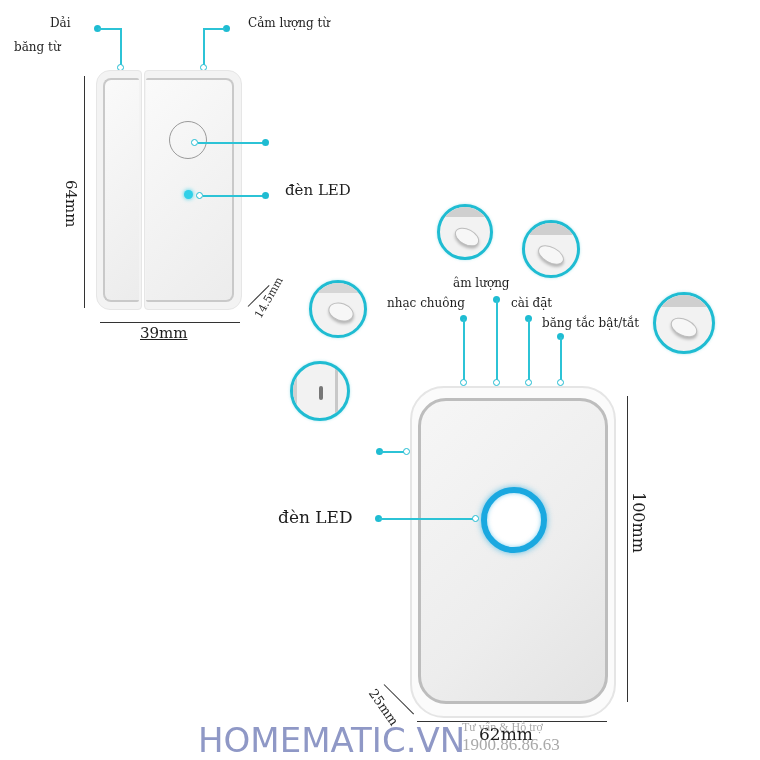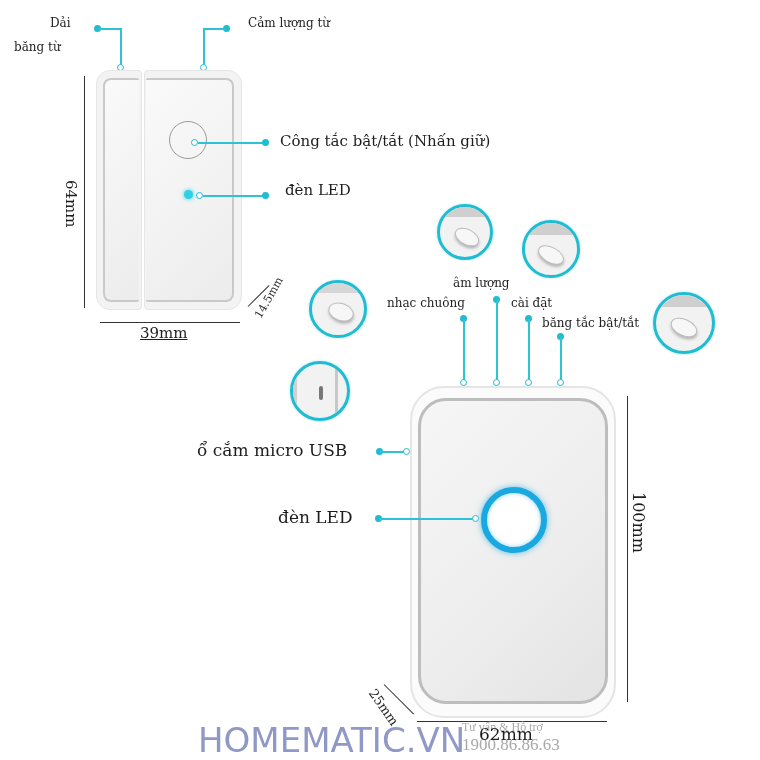--- a/index.html
+++ b/index.html
@@ -45,21 +45,20 @@
 
   <div class="sensor-outer" style="left:96px;top:70px;width:46px;height:240px;border-radius:14px 4px 4px 14px;"></div>
   <div class="sensor-inner" style="left:103px;top:78px;width:36px;height:224px;border-radius:8px 2px 2px 8px;border-right:none;"></div>
   <div class="sensor-outer" style="left:144px;top:70px;width:98px;height:240px;border-radius:4px 14px 14px 4px;"></div>
   <div class="sensor-inner" style="left:146px;top:78px;width:88px;height:224px;border-radius:2px 8px 8px 2px;border-left:none;"></div>
 
   <div class="abs" style="left:169px;top:121px;width:38px;height:38px;border-radius:50%;border:1.5px solid #9a9a9a;"></div>
   <div class="ring" style="left:191px;top:139px;"></div>
   <div class="ln" style="left:198px;top:142px;width:66px;height:1.5px;"></div>
   <div class="dot" style="left:262px;top:139px;"></div>
-  <div class="lbl lbl-md" style="left:280px;top:132px;">Công tắc bật/tắt (Nhấn giữ)</div>
 
   <div class="abs" style="left:184px;top:190px;width:9px;height:9px;border-radius:50%;background:#2fd0e8;box-shadow:0 0 4px #2fd0e8;"></div>
   <div class="ring" style="left:196px;top:192px;"></div>
   <div class="ln" style="left:203px;top:195px;width:61px;height:1.5px;"></div>
   <div class="dot" style="left:262px;top:192px;"></div>
   <div class="lbl lbl-md" style="left:285px;top:181px;">đèn LED</div>
 
   <div class="dim-line" style="left:84px;top:76px;width:1px;height:232px;"></div>
   <div class="lbl lbl-md" style="left:48px;top:180px;transform:rotate(90deg);transform-origin:left top;left:80px;">64mm</div>
 
@@ -117,21 +116,20 @@
 
   <div class="dot" style="left:557px;top:333px;"></div>
   <div class="ln" style="left:560px;top:337px;width:1.5px;height:43px;"></div>
   <div class="ring" style="left:557px;top:379px;"></div>
 
   <div class="hub-outer" style="left:410px;top:386px;width:206px;height:332px;"></div>
   <div class="hub-inner" style="left:418px;top:398px;width:190px;height:306px;"></div>
 
   <div class="led-ring" style="left:481px;top:487px;width:66px;height:66px;"></div>
 
-  <div class="lbl lbl-lg" style="left:197px;top:440px;font-size:17px;">ổ cắm micro USB</div>
   <div class="dot" style="left:376px;top:448px;"></div>
   <div class="ln" style="left:380px;top:451px;width:24px;height:1.5px;"></div>
   <div class="ring" style="left:403px;top:448px;"></div>
 
   <div class="lbl lbl-lg" style="left:278px;top:507px;font-size:17px;">đèn LED</div>
   <div class="dot" style="left:375px;top:515px;"></div>
   <div class="ln" style="left:379px;top:518px;width:96px;height:1.5px;"></div>
   <div class="ring" style="left:472px;top:515px;"></div>
 
   <div class="dim-line" style="left:627px;top:396px;width:1px;height:306px;"></div>

